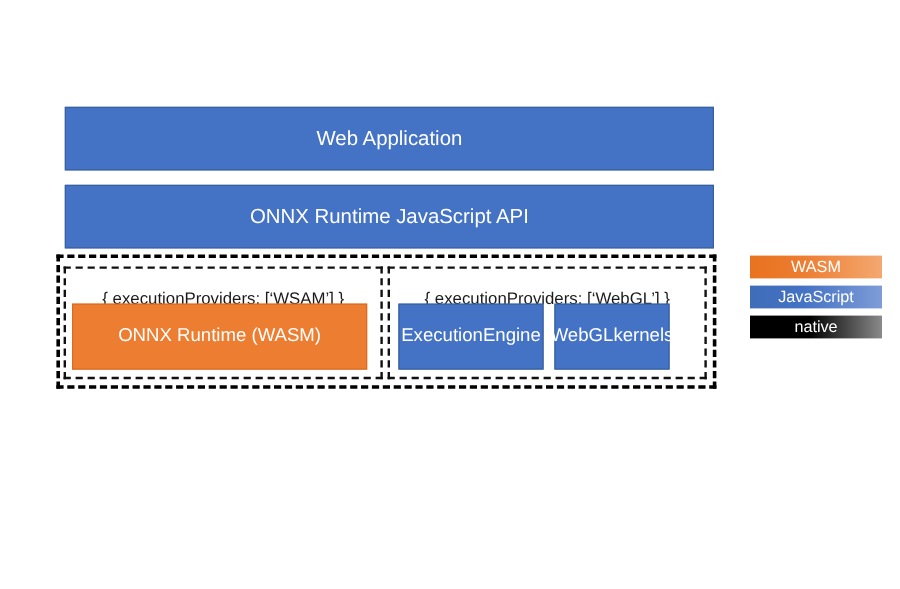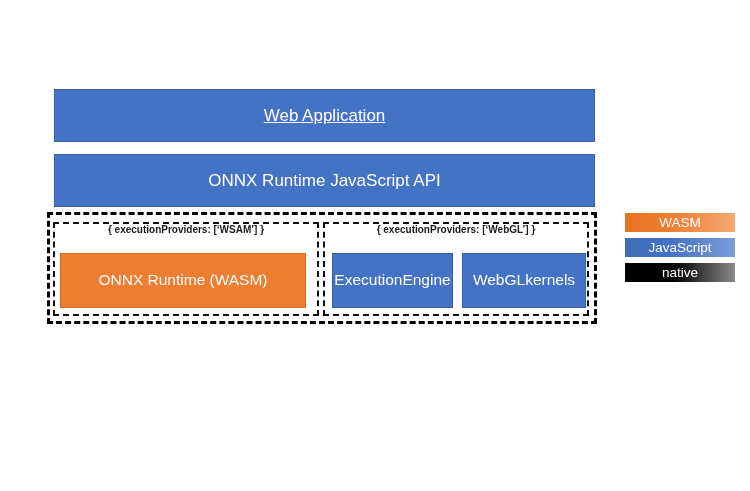--- a/index.html
+++ b/index.html
@@ -20,21 +20,21 @@
     align-items: center;
     justify-content: center;
     color: #ffffff;
     font-size: 17px;
     box-sizing: border-box;
   }
   .blue-fill {
     background: #4472c4;
     border: 1px solid #38609f;
   }
-  .bar-web-app { top: 89px; text-decoration: underline; }
+  .bar-web-app { top: 89px; }
   .bar-js-api  { top: 154px; }
   .bar-browser {
     top: 336px;
     left: 53px;
     background: #000000;
     border: 1px solid #1a1a1a;
   }
   .outer-dashed {
     position: absolute;
     left: 47px;
@@ -49,28 +49,27 @@
     top: 7px;
     width: 266px;
     height: 94px;
     border: 2px dashed #111111;
     box-sizing: border-box;
   }
   .inner-left  { left: 3px; }
   .inner-right { left: 273px; }
   .ep-label {
     position: absolute;
-    top: 0;
+    top: 16px;
     left: 0;
     right: 0;
     text-align: center;
-    font-size: 10px;
+    font-size: 14px;
     color: #1a1a1a;
     white-space: nowrap;
-    font-weight: bold;
   }
   .node-box {
     position: absolute;
     top: 29px;
     height: 55px;
     display: flex;
     flex-direction: row;
     align-items: center;
     justify-content: center;
     color: #ffffff;
@@ -78,21 +77,21 @@
     line-height: 1.35;
     text-align: center;
     box-sizing: border-box;
   }
   .orange-fill {
     background: #ed7d31;
     border: 1px solid #d96b20;
   }
   .wasm-runtime-box { left: 5px; width: 246px; }
   .execution-engine-box { left: 7px; width: 121px; background: #4472c4; border: 1px solid #38609f; }
-  .webgl-kernels-box { left: 137px; width: 124px; background: #4472c4; border: 1px solid #38609f; }
+  .webgl-kernels-box { left: 137px; width: 96px; background: #4472c4; border: 1px solid #38609f; }
   .legend {
     position: absolute;
     left: 625px;
     top: 213px;
     width: 110px;
   }
   .legend-item {
     height: 19px;
     margin-bottom: 6px;
     display: flex;

